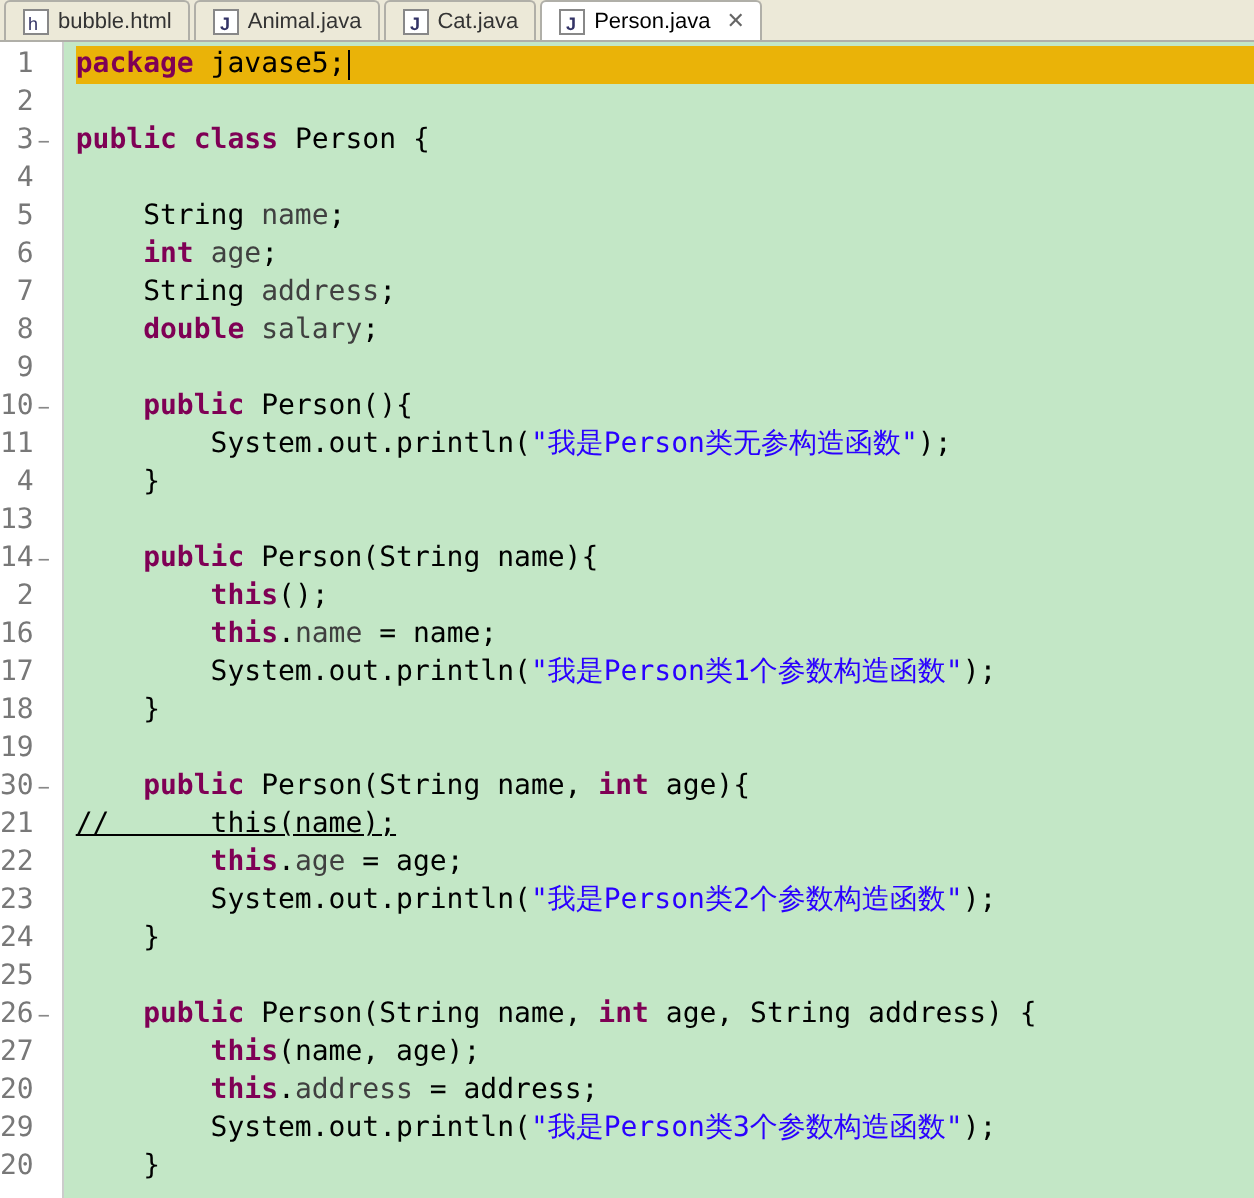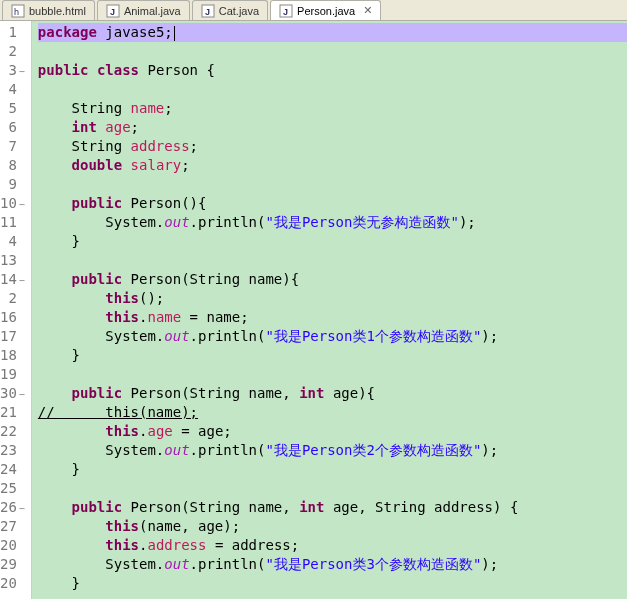--- a/index.html
+++ b/index.html
@@ -62,26 +62,26 @@
   font-size: 10px;
   color: #888;
 }
 .code-area {
   flex: 1;
   background: #c3e7c6;
   padding: 2px 0 0 6px;
   white-space: pre;
 }
 .code-line { height: 19px; }
-.code-line.hl { background: #c4b5fd; }
+.code-line.hl { background: #eab308; }
 .kw { color: #7f0055; font-weight: bold; }
-.field { color: #be185d; }
+.field { color: #404040; }
 .str { color: #2a00ff; }
 .cmt { color: #000000; text-decoration: underline; }
-.it { font-style: italic; color: #a21caf; }
+.it { color: #000000; }
 .cursor {
   display: inline-block;
   width: 1px;
   height: 15px;
   background: #000;
   vertical-align: middle;
   margin-left: 1px;
 }
 .close-x { font-size: 11px; color: #666; margin-left: 4px; }
 </style>

